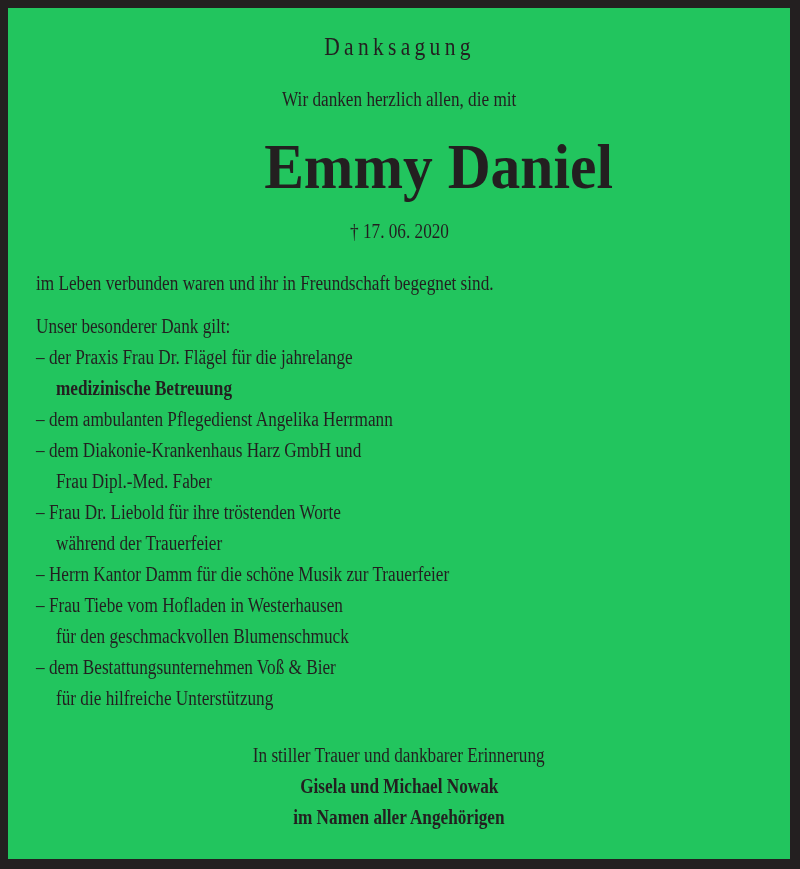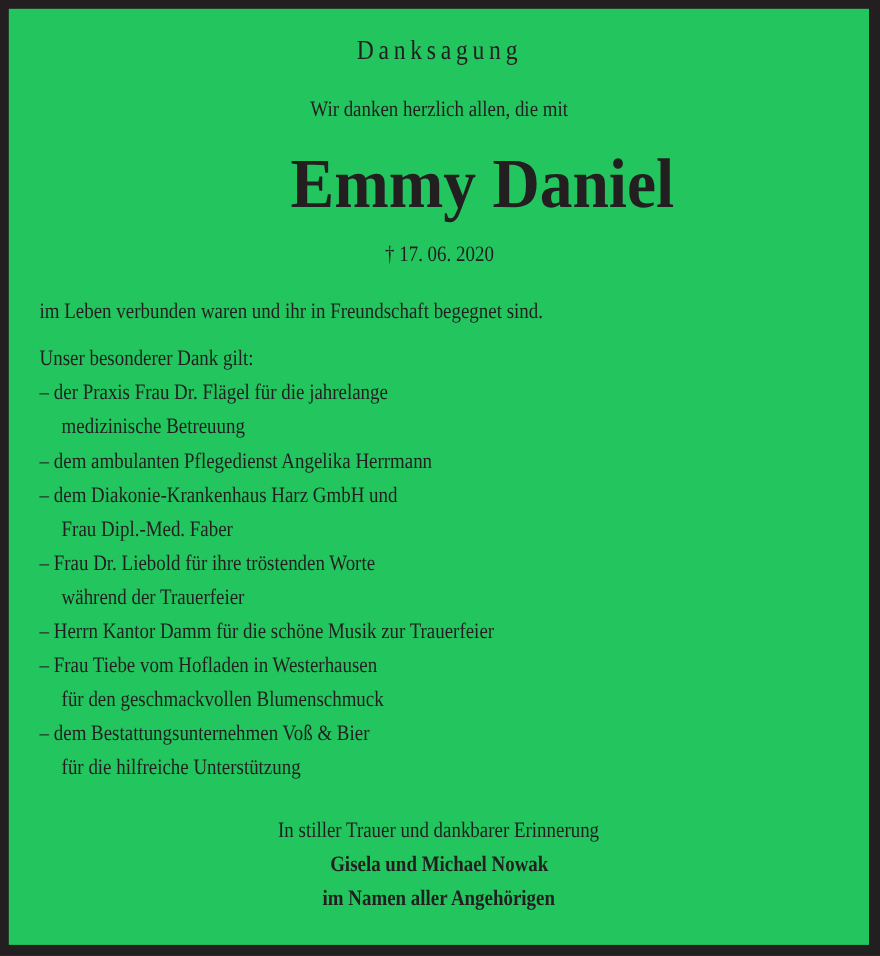--- a/index.html
+++ b/index.html
@@ -69,21 +69,21 @@
 
   <div class="line left" style="top:303px;">
     <span class="cond-left">Unser besonderer Dank gilt:</span>
   </div>
 
   <div>
 
     <div class="line left" style="top:334px;">
       <span class="cond-left"><span>–</span> <span>der Praxis Frau Dr. Flägel für die jahrelange</span></span>
     </div>
-    <div class="line" style="top:365px; left:48px;">
+    <div class="line" style="top:365px; left:48px;font-weight:bold;">
       <span class="cond-left">medizinische Betreuung</span>
     </div>
 
     <div class="line left" style="top:396px;">
       <span class="cond-left"><span>–</span> <span>dem ambulanten Pflegedienst Angelika Herrmann</span></span>
     </div>
 
     <div class="line left" style="top:427px;">
       <span class="cond-left"><span>–</span> <span>dem Diakonie-Krankenhaus Harz GmbH und</span></span>
     </div>

